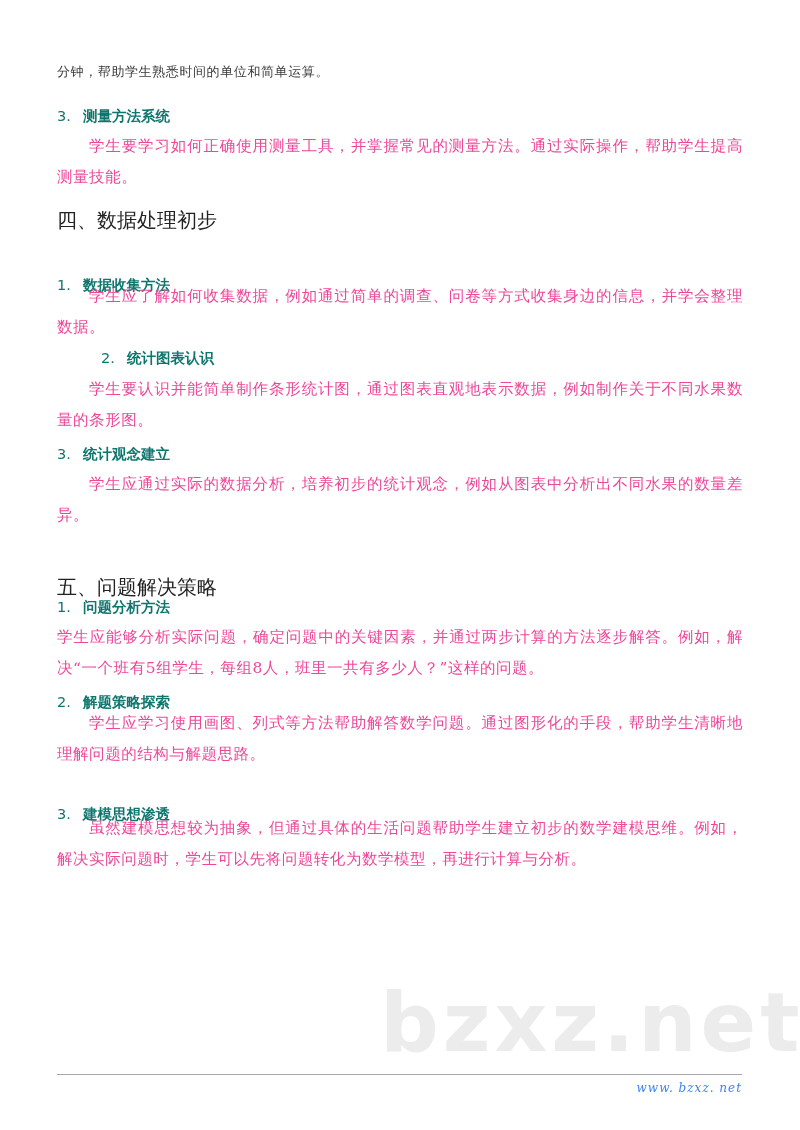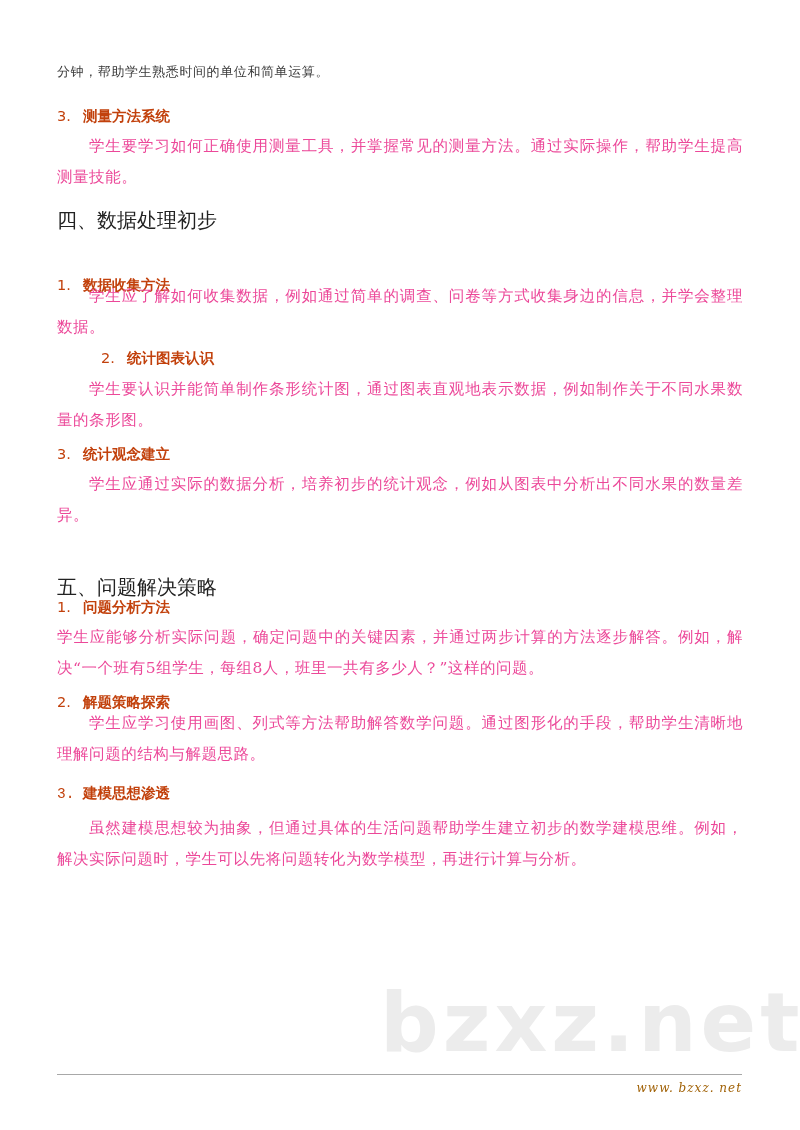--- a/index.html
+++ b/index.html
@@ -42,21 +42,21 @@
     text-align-last: left;
   }
   .indent { text-indent: 32px; }
   .sub-heading {
     position: absolute;
     left: 0;
     font-family: "DejaVu Sans", "Liberation Sans", sans-serif;
     font-weight: bold;
     font-size: 14.5px;
     line-height: 20px;
-    color: #c2410c;
+    color: #0f766e;
     white-space: nowrap;
   }
   .sub-heading .num {
     display: inline-block;
     width: 26px;
     font-weight: normal;
   }
   .section-heading {
     position: absolute;
     left: 0;
@@ -88,21 +88,21 @@
     border-top: 1.5px solid #a8a8a8;
   }
   .footer-url {
     position: absolute;
     right: 58px;
     top: 1080px;
     font-family: "DejaVu Serif", "Liberation Serif", serif;
     font-style: italic;
     font-size: 12px;
     line-height: 16px;
-    color: #a16207;
+    color: #3b82f6;
     letter-spacing: 1px;
     white-space: nowrap;
   }
 </style>
 </head>
 <body>
 
 <div class="page">
 
   <div class="line" style="top:62px;">分钟，帮助学生熟悉时间的单位和简单运算。</div>
@@ -134,21 +134,21 @@
   <div class="sub-heading" style="top:597px;">
     <span class="num">1.</span><span>问题分析方法</span>
   </div>
   <div class="body-text" style="top:622px;">学生应能够分析实际问题，确定问题中的关键因素，并通过两步计算的方法逐步解答。例如，解决“一个班有5组学生，每组8人，班里一共有多少人？”这样的问题。</div>
 
   <div class="sub-heading" style="top:692px;">
     <span class="num">2.</span><span>解题策略探索</span>
   </div>
   <div class="body-text indent" style="top:708px;">学生应学习使用画图、列式等方法帮助解答数学问题。通过图形化的手段，帮助学生清晰地理解问题的结构与解题思路。</div>
 
-  <div class="sub-heading" style="top:784px;font-family:Liberation Mono, monospace;">
+  <div class="sub-heading" style="top:804px;">
     <span class="num">3.</span><span>建模思想渗透</span>
   </div>
   <div class="body-text indent" style="top:813px;">虽然建模思想较为抽象，但通过具体的生活问题帮助学生建立初步的数学建模思维。例如，解决实际问题时，学生可以先将问题转化为数学模型，再进行计算与分析。</div>
 
 </div>
 
 <div class="watermark">bzxz.net</div>
 
 <div class="footer-rule"></div>
 <div class="footer-url">www. bzxz. net</div>

